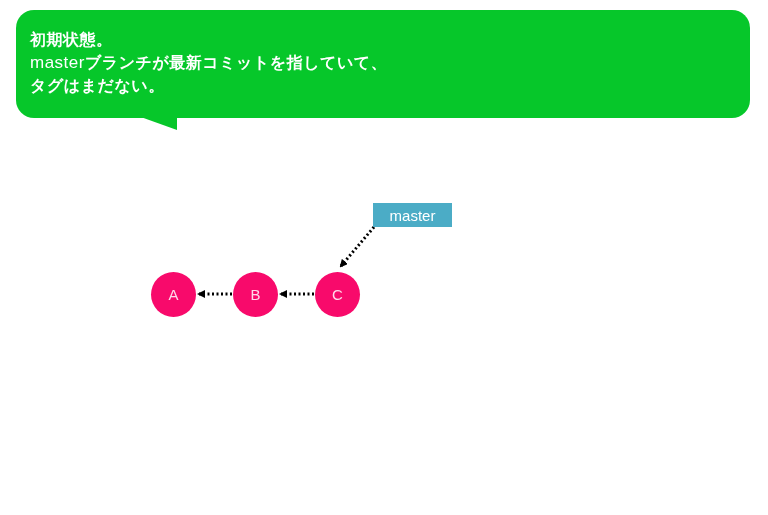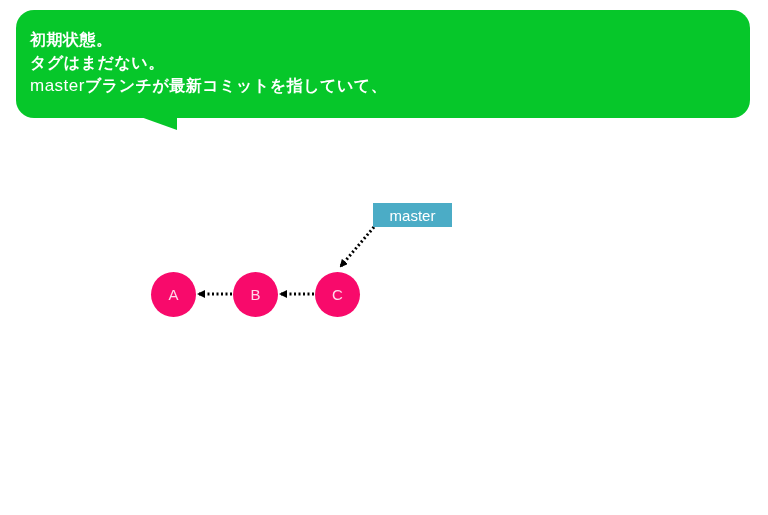--- a/index.html
+++ b/index.html
@@ -84,24 +84,24 @@
 
 <svg class="callout-tail" viewBox="0 0 768 140">
   <polygon points="138,116 177,116 177,130" fill="#06c72a"></polygon>
 </svg>
 
 <div class="callout" style="background:#06c72a;">
   <span class="callout-line">
     <span>初期状態。</span>
   </span>
   <span class="callout-line">
-    <span>タグはまだない。</span>
+    <span class="latin">master</span><span>ブランチが最新コミットを指していて、</span>
   </span>
   <span class="callout-line">
-    <span class="latin">master</span><span>ブランチが最新コミットを指していて、</span>
+    <span>タグはまだない。</span>
   </span>
 </div>
 
 <svg class="diagram" viewBox="0 0 768 515">
   <defs>
     <marker id="arrowhead" markerWidth="8" markerHeight="8" refX="6" refY="4" orient="auto" markerUnits="userSpaceOnUse">
       <polygon points="0,0 8,4 0,8" fill="#000000"></polygon>
     </marker>
   </defs>
 

